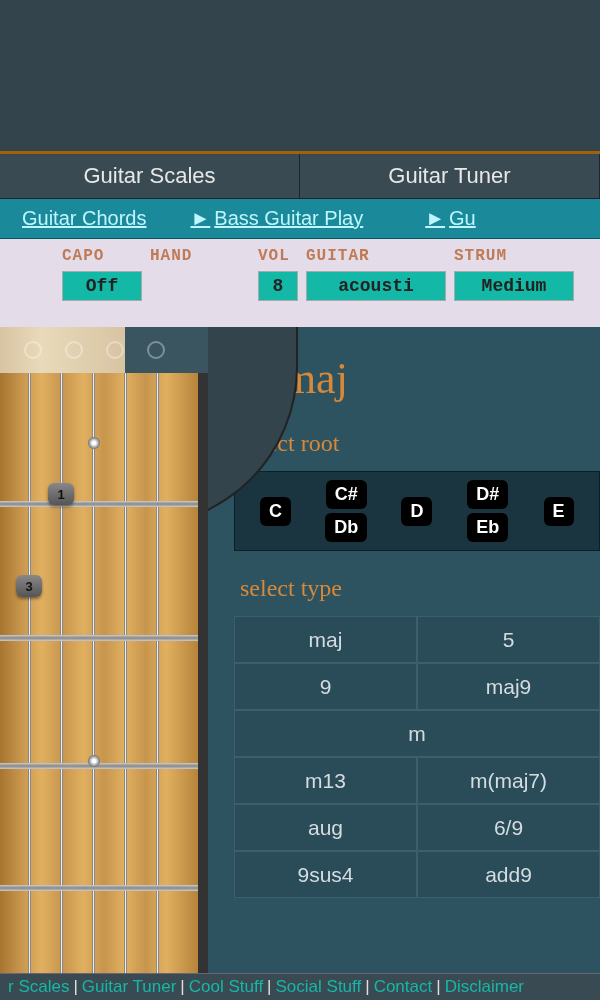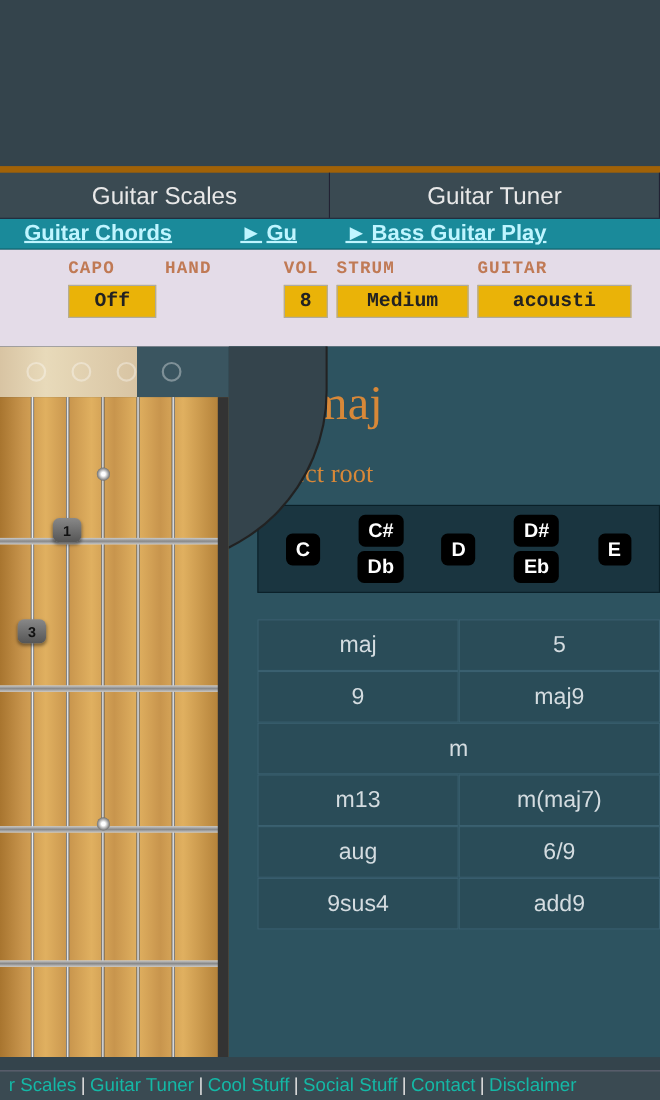--- a/index.html
+++ b/index.html
@@ -9,40 +9,39 @@
     background: #34444c;
     font-family: Arial, sans-serif;
     overflow: hidden;
     position: relative;
   }
   .top-spacer { height: 151px; background: #34444c; }
   .main-tabs {
     display: flex;
     height: 48px;
     background: #3a4a52;
-    border-top: 6px solid #a16207;
+    border-top: 3px solid #a16207;
     border-bottom: 1px solid #223;
   }
   .main-tab {
     flex: 1;
     display: flex;
     align-items: center;
     justify-content: center;
     color: #e8e8e8;
     font-size: 22px;
     border-right: 1px solid #223;
     cursor: pointer;
   }
   .sub-tabs {
     display: flex;
-    height: 28px;
+    height: 40px;
     background: #1a8a9a;
     border-bottom: 1px solid #0a5560;
     align-items: center;
-    font-weight: bold;
   }
   .sub-tab {
     color: #bff5ff;
     font-size: 20px;
     padding: 0 22px;
     text-decoration: underline;
     cursor: pointer;
     white-space: nowrap;
   }
   .sub-tab.partial { padding-left: 40px; }
@@ -71,21 +70,21 @@
     letter-spacing: 1px;
     font-size: 16px;
     color: #c07a55;
     text-transform: uppercase;
   }
   .ctrl-value {
     font-family: 'Courier New', monospace;
     font-weight: bold;
     font-size: 18px;
     color: #222;
-    background: #eab308;
+    background: #14b8a6;
     border: 1px solid #aaa;
     padding: 4px 12px;
     width: 100%;
     text-align: center;
     text-transform: none;
   }
 
   .main-area {
     display: flex;
     height: 646px;
@@ -254,43 +253,43 @@
 
 <div class="top-spacer"></div>
 
 <div class="main-tabs">
   <div class="main-tab">Guitar Scales</div>
   <div class="main-tab">Guitar Tuner</div>
 </div>
 
 <div class="sub-tabs">
   <div class="sub-tab">Guitar Chords</div>
+  <div class="sub-tab"><span class="play">►</span><span>Bass Guitar Play</span></div>
   <div class="sub-tab partial"><span class="play">►</span><span>Gu</span></div>
-  <div class="sub-tab"><span class="play">►</span><span>Bass Guitar Play</span></div>
 </div>
 
 <div class="control-strip">
   <div class="ctrl-col capo">
     <div class="ctrl-label">CAPO</div>
     <div class="ctrl-value">Off</div>
   </div>
   <div class="ctrl-col hand">
     <div class="ctrl-label">HAND</div>
   </div>
   <div class="ctrl-col vol">
     <div class="ctrl-label">VOL</div>
     <div class="ctrl-value">8</div>
   </div>
+  <div class="ctrl-col guitar">
+    <div class="ctrl-label">GUITAR</div>
+    <div class="ctrl-value">acousti</div>
+  </div>
   <div class="ctrl-col strum">
     <div class="ctrl-label">STRUM</div>
     <div class="ctrl-value">Medium</div>
-  </div>
-  <div class="ctrl-col guitar">
-    <div class="ctrl-label">GUITAR</div>
-    <div class="ctrl-value">acousti</div>
   </div>
 </div>
 
 <div class="main-area">
   <div class="fretboard">
     <div class="nut">
       <div class="nut-dot"></div>
       <div class="nut-dot"></div>
       <div class="nut-dot"></div>
       <div class="nut-dot"></div>
@@ -331,20 +330,21 @@
         </div>
         <div class="root-cell">
           <div class="pill">D#</div>
           <div class="pill">Eb</div>
         </div>
         <div class="root-cell">
           <div class="pill">E</div>
         </div>
       </div>
 
+    <div class="section-label">select type</div>
     <div class="type-grid" id="type-grid">
         <div class="type-row">
           <div class="type-cell">maj</div>
           <div class="type-cell">5</div>
         </div>
         <div class="type-row">
           <div class="type-cell">9</div>
           <div class="type-cell">maj9</div>
         </div>
         <div class="type-row">

